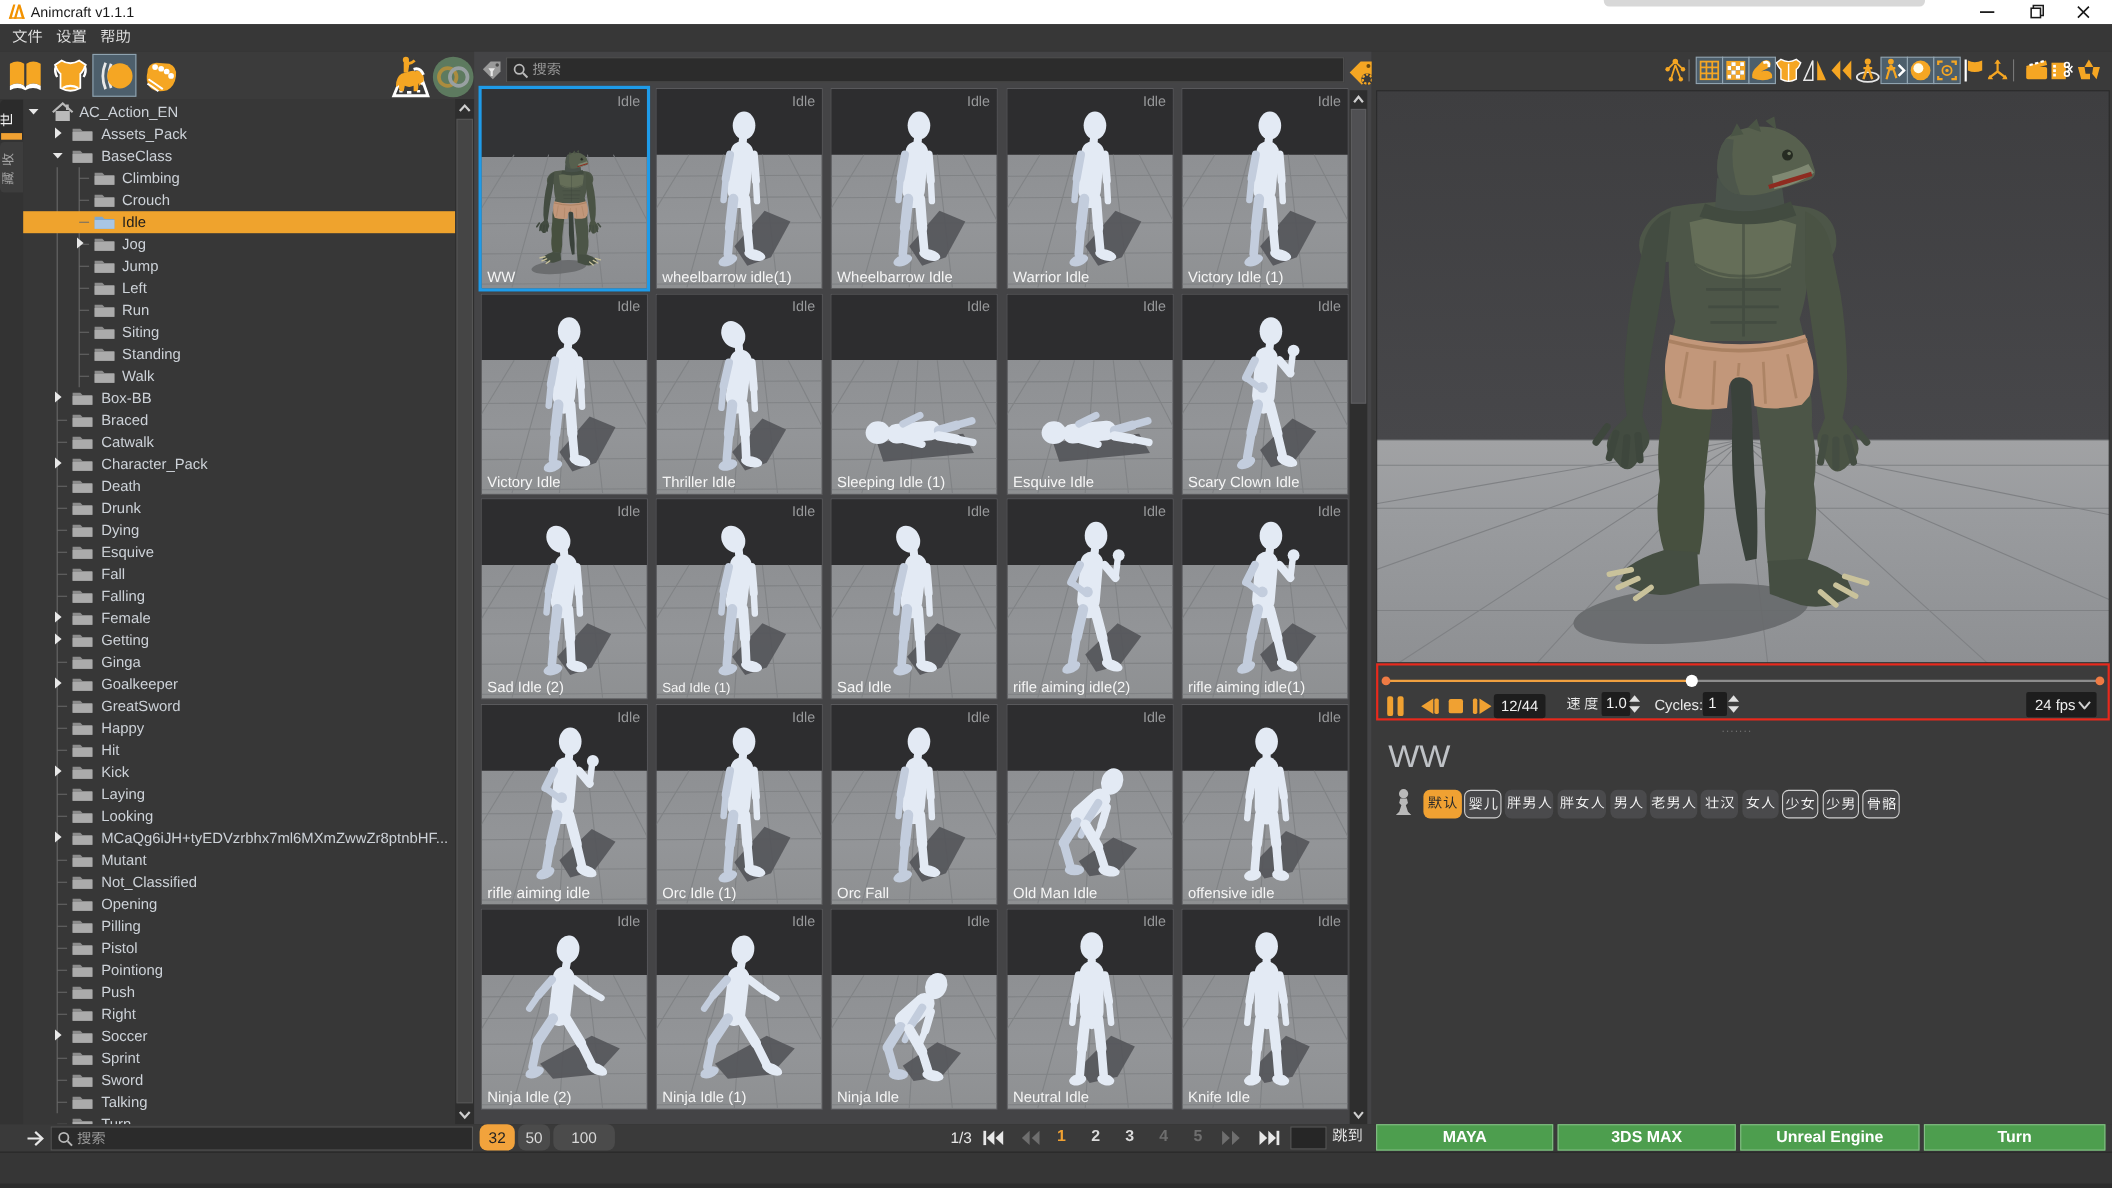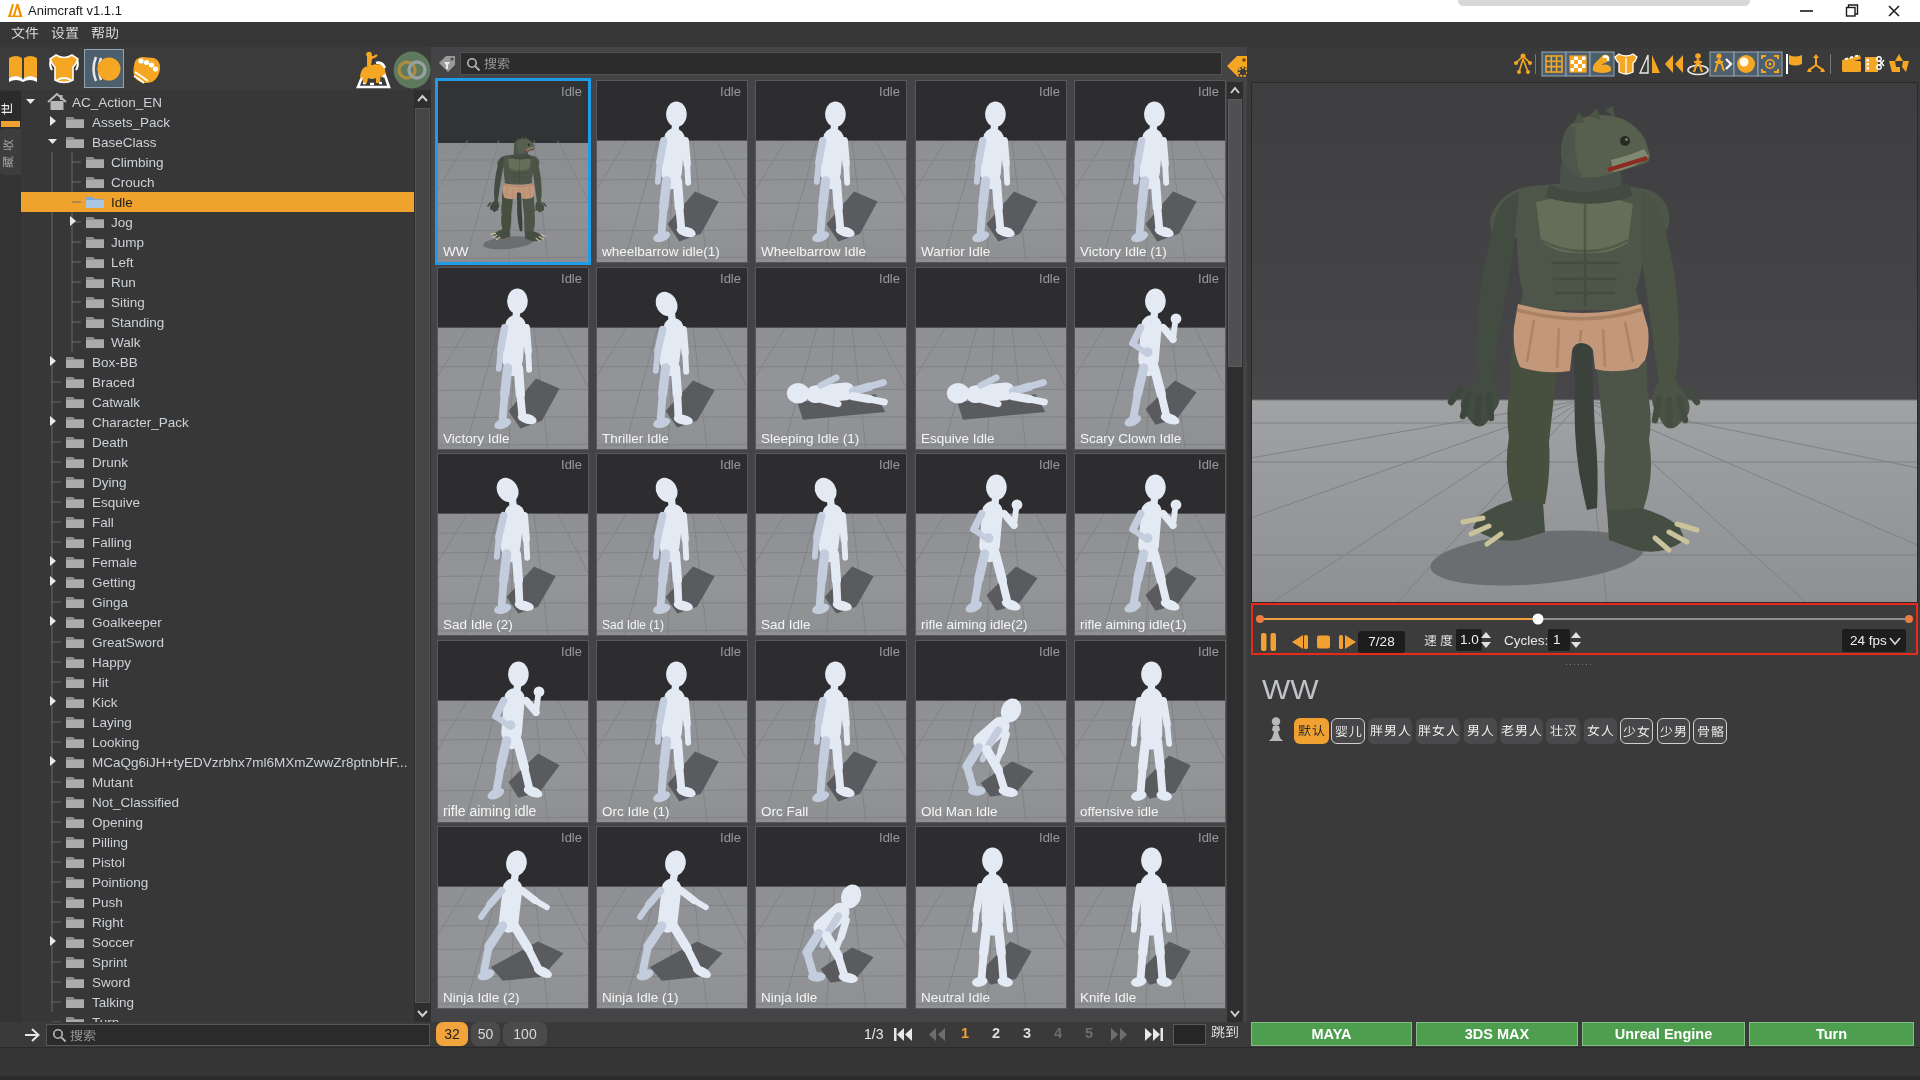--- a/index.html
+++ b/index.html
@@ -983,21 +983,21 @@
  </svg>
  <svg class="ab" style="left:8px;top:26px" width="95" height="22" viewBox="0 0 95 22">
   <rect x="0" y="2" width="5.5" height="18" rx="2" fill="#f0a132"></rect>
       <rect x="9.5" y="2" width="5.5" height="18" rx="2" fill="#f0a132"></rect>
   <path d="M42 4 L31 11 L42 18 Z" fill="#f0a132"></path>
       <rect x="43" y="4" width="4" height="14" rx="1.5" fill="#f0a132"></rect>
   <rect x="56" y="4.5" width="13" height="13" rx="2" fill="#f0a132"></rect>
   <rect x="78" y="4" width="4" height="14" rx="1.5" fill="#f0a132"></rect>
       <path d="M84 4 L95 11 L84 18 Z" fill="#f0a132"></path>
  </svg>
- <div class="ab" style="left:105px;top:26px;width:47px;height:22px;background:#1d1d1d;border-radius:3px;color:#f0f0f0;font-size:13.5px;text-align:center;line-height:22px">7/28</div>
+ <div class="ab" style="left:105px;top:26px;width:47px;height:22px;background:#1d1d1d;border-radius:3px;color:#f0f0f0;font-size:13.5px;text-align:center;line-height:22px">12/44</div>
 </div>
 
 <div class="ab" style="left:1424px;top:634px"><svg class="cj" style="vertical-align:0px" width="29" height="13" viewBox="0 0 223 100">
       <use href="#u901f" x="0" fill="#e8e8e8"></use>
       <use href="#u5ea6" x="123" fill="#e8e8e8"></use>
     </svg></div>
 
 <div class="ab" style="left:1456px;top:629px;width:26px;height:22px;background:#1d1d1d;border-radius:2px;color:#f0f0f0;font-size:13.5px;line-height:22px;padding-left:4px">1.0</div>
 <svg class="ab" style="left:1478px;top:629px" width="16" height="22" viewBox="0 0 16 22">
  <path d="M3 9 L8 3 L13 9 Z" fill="#e0e0e0"></path>
@@ -1081,21 +1081,21 @@
   <path d="M9.4 9.4 L13.5 13.5" stroke="#b9b9b9" stroke-width="1.8"></path>
  </svg>
 </div>
 
 <div class="ab" style="left:70px;top:1029px"><svg class="cj" style="vertical-align:0px" width="26" height="13" viewBox="0 0 200 100">
       <use href="#u641c" x="0" fill="#989898"></use>
       <use href="#u7d22" x="100" fill="#989898"></use>
     </svg></div>
 <div class="ab" style="left:436px;top:1022px;width:32px;height:24px;background:#f2a33c;border-radius:7px;color:#222;font-size:14px;text-align:center;line-height:24px">32</div>
 <div class="ab" style="left:471px;top:1022px;width:29px;height:24px;background:#4b4b4b;border-radius:7px;color:#d8d8d8;font-size:14px;text-align:center;line-height:24px">50</div>
-<div class="ab" style="left:503px;top:1022px;width:44px;height:24px;background:#4b4b4b;border-radius:7px;color:#d8d8d8;font-size:14px;text-align:center;line-height:24px">100</div>
+<div class="ab" style="left:503px;top:1022px;width:56px;height:24px;background:#4b4b4b;border-radius:7px;color:#d8d8d8;font-size:14px;text-align:center;line-height:24px">100</div>
 <div class="ab" style="left:864px;top:1026px;font-size:14px;font-weight:normal;color:#e8e8e8">1/3</div>
 
 <svg class="ab" style="left:893px;top:1027px" width="20" height="15" viewBox="0 0 20 15">
  <rect x="1" y="1" width="2.5" height="13" fill="#e8e8e8"></rect>
     <path d="M11 1 L4 7.5 L11 14 Z" fill="#e8e8e8"></path>
     <path d="M19 1 L12 7.5 L19 14 Z" fill="#e8e8e8"></path>
 </svg>
 <svg class="ab" style="left:928px;top:1027px" width="18" height="15" viewBox="0 0 18 15">
  <path d="M8 1 L1 7.5 L8 14 Z" fill="#6e6e6e"></path>
     <path d="M17 1 L10 7.5 L17 14 Z" fill="#6e6e6e"></path>

